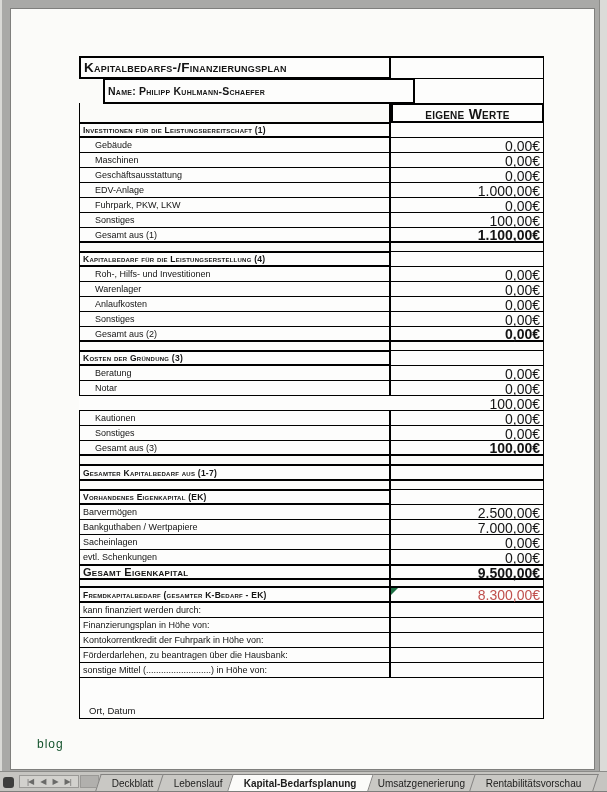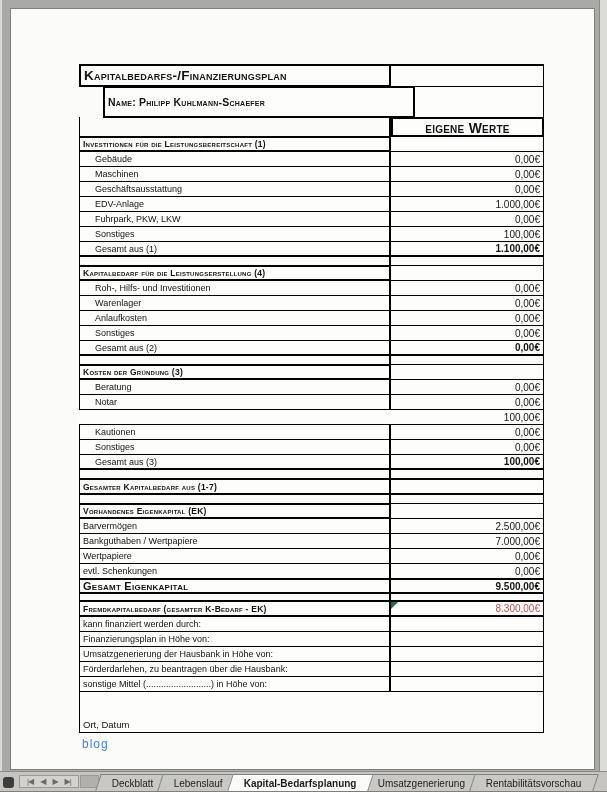--- a/index.html
+++ b/index.html
@@ -14,51 +14,51 @@
   .right-strip{
     position:absolute; left:599px; top:0; width:8px; height:771px;
     background:#dbdbd8; border-left:1px solid #8b8b88;
   }
   .page{
     position:absolute; left:10px; top:8px; width:585px; height:762px;
     background:#fbfbf9; border:1px solid #7f7f7d;
   }
   .watermark{
     position:absolute; left:26px; top:728px;
-    font-size:12px; color:#3b82f6; letter-spacing:1px;margin-left:45px;
+    font-size:12px; color:#14532d; letter-spacing:1px;
   }
 
   
   .sheet-table{ position:absolute; left:68px; top:47px; width:465px; }
   .row{ display:flex; margin-top:-1px; }
-  .row:first-child{ margin-top:8px; }
+  .row:first-child{ margin-top:0; }
   .lbl{
     position:relative; flex:0 0 312px; max-width:312px;
     border:1px solid #000; border-right:2px solid #000;
     background:#fdfdfc;
     display:flex; align-items:center;
     padding:1px 3px 0 3px; font-size:9px; line-height:1;
     white-space:nowrap; overflow:hidden;
   }
   .val{
     position:relative; flex:1;
     border:1px solid #000; border-left:none;
     background:#fdfdfc;
     display:flex; align-items:center; justify-content:flex-end;
-    padding:1px 3px 0 3px; font-size:10px; line-height:1;
+    padding:1px 3px 0 3px; font-size:14px; line-height:1;
     white-space:nowrap;
   }
   .indent{ padding-left:15px; }
   .caps{ font-variant:small-caps; font-weight:700; letter-spacing:.25px; }
 
   .r-title{ height:23px; }
   .r-title .lbl{ border-width:2px; font-size:13.5px; }
   .r-title .val{ border-top-width:2px; }
 
-  .r-name{ height:32px;padding-left:24px; }
+  .r-name{ height:26px;padding-left:24px; }
   .r-name .lbl{ border-width:2px; font-size:10.5px; }
 
   .r-colheader{ height:20px; }
   .r-colheader .lbl{ border-top:none; border-bottom:none; background:transparent; }
   .r-colheader .val{
     border:2px solid #000; justify-content:center; font-size:14px;
   }
 
   .r-section{ height:16px; }
   .r-section .lbl{ border-top-width:2px; border-bottom-width:2px; font-size:8.5px; }
@@ -85,21 +85,21 @@
 
   .r-spacerfull{ height:10px; }
   .r-spacerfull .cell{
     flex:1; border-left:1px solid #000; border-right:1px solid #000; border-bottom:1px solid #000;
     background:#fdfdfc;
   }
   .r-bigbox{ height:33px; }
   .r-bigbox .cell{
     flex:1; border-left:1px solid #000; border-right:1px solid #000; border-bottom:1px solid #000;
     background:#fdfdfc;
-    display:flex; align-items:flex-end; padding:2px 3px; font-size:9.5px;
+    display:flex; align-items:flex-end; padding:2px 9px; font-size:9.5px;
   }
   .neg{ color:#c0504d; }
   .corner-marker{
     position:absolute; left:0; top:0; width:0; height:0;
     border-top:7px solid #1e7145; border-right:7px solid transparent;
   }
 
   
   .tabbar{
     position:absolute; left:0; top:771px; width:607px; height:21px;
@@ -258,21 +258,21 @@
       </div>
       <div class="row r-item">
         <div class="lbl">Barvermögen</div>
         <div class="val">2.500,00€</div>
       </div>
       <div class="row r-item">
         <div class="lbl">Bankguthaben / Wertpapiere</div>
         <div class="val">7.000,00€</div>
       </div>
       <div class="row r-item">
-        <div class="lbl">Wertpapiere</div>
+        <div class="lbl">Sacheinlagen</div>
         <div class="val">0,00€</div>
       </div>
       <div class="row r-item">
         <div class="lbl">evtl. Schenkungen</div>
         <div class="val">0,00€</div>
       </div>
       <div class="row r-totalcaps">
         <div class="lbl caps">Gesamt Eigenkapital</div>
         <div class="val">9.500,00€</div>
       </div>
@@ -286,21 +286,21 @@
       </div>
       <div class="row r-text">
         <div class="lbl">kann finanziert werden durch:</div>
         <div class="val"></div>
       </div>
       <div class="row r-text">
         <div class="lbl">Finanzierungsplan in Höhe von:</div>
         <div class="val"></div>
       </div>
       <div class="row r-text">
-        <div class="lbl">Umsatzgenerierung der Hausbank in Höhe von:</div>
+        <div class="lbl">Kontokorrentkredit der Fuhrpark in Höhe von:</div>
         <div class="val"></div>
       </div>
       <div class="row r-text">
         <div class="lbl">Förderdarlehen, zu beantragen über die Hausbank:</div>
         <div class="val"></div>
       </div>
       <div class="row r-text">
         <div class="lbl">sonstige Mittel (..........................) in Höhe von:</div>
         <div class="val"></div>
       </div>

